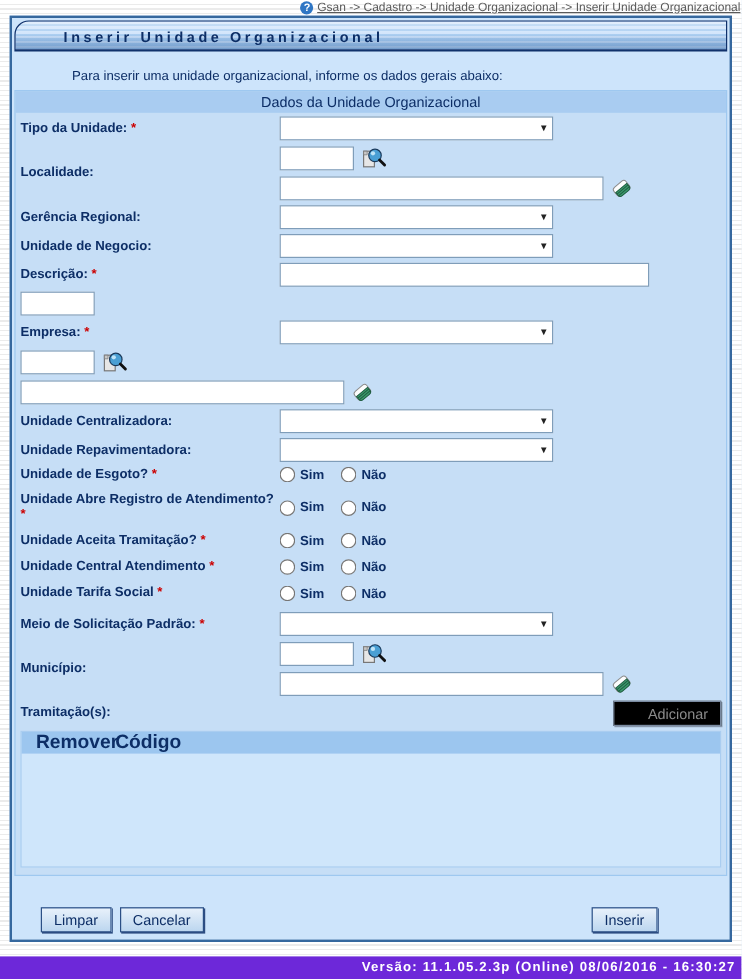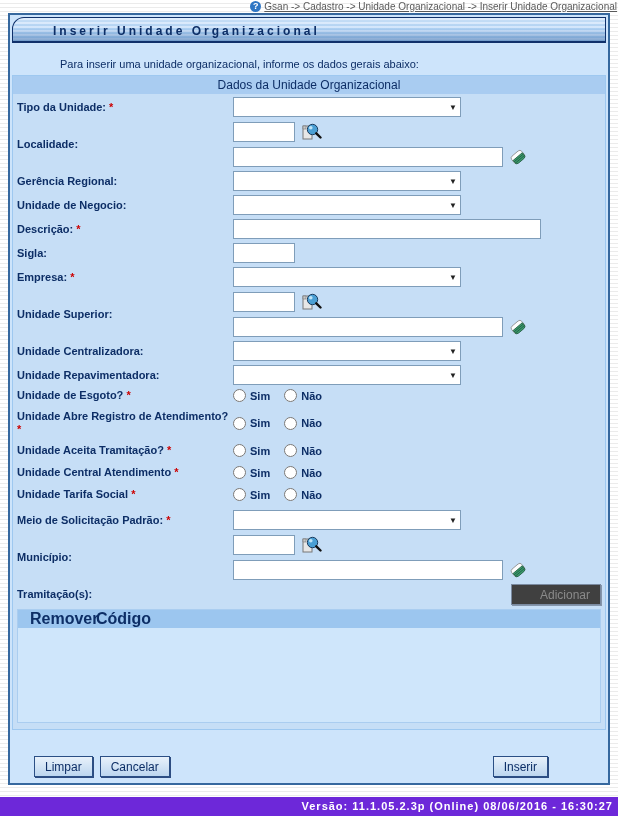--- a/index.html
+++ b/index.html
@@ -49,21 +49,21 @@
   .ico-btn{background:none;border:none;padding:0;margin:0 0 0 5px;cursor:pointer;line-height:0;}
   
   .radio-ctl input[type=radio]{width:13px;height:13px;margin:0 4px 0 0;}
   .radio-lbl{font-size:11px;font-weight:bold;color:#0d2e66;margin-right:14px;}
   
   .add-row .ctl{justify-content:flex-end;}
   .btn{background:linear-gradient(180deg,#e8f1fb,#bcd6ef);border:1px solid #2b4f85;
     box-shadow:1px 1px 0 rgba(16,49,107,.85);color:#0d2e66;font-size:12px;font-family:inherit;
     height:21px;padding:0 10px;cursor:pointer;}
   .btn-disabled{color:#8a8a8a;border-color:#7a8aa0;box-shadow:1px 1px 0 rgba(90,100,120,.6);
-    background:#404040;padding-left:28px;}
+    background:#000000;padding-left:28px;}
   .mtable{margin:2px 4px 4px 4px;border:1px solid #aacdf0;background:#cfe6fb;}
   .thead{display:flex;align-items:center;height:18px;background:#9cc6ef;
     font-size:16px;font-weight:bold;color:#0d2e66;}
   .th1{width:66px;padding-left:12px;}
   .th2{width:218px;}
   .th3{flex:1;}
   .tbody{height:94px;}
   
   .btnbar{position:absolute;left:24px;bottom:6px;width:514px;display:flex;gap:7px;}
   .btn-right{margin-left:auto;}
@@ -138,35 +138,33 @@
     </div>
 
     <div class="row">
       <div class="lbl"><span>Descrição:</span> <span class="req">*</span></div>
       <div class="ctl">
           <input type="text" class="in-desc" value="" style="">
         </div>
     </div>
 
     <div class="row">
-      <div class="lbl">Sigla:</div>
       <div class="ctl">
           <input type="text" class="in-sigla" value="" style="">
         </div>
     </div>
 
     <div class="row">
       <div class="lbl"><span>Empresa:</span> <span class="req">*</span></div>
       <div class="ctl">
         <span class="sel"><select><option></option></select><span class="arrow">▼</span></span>
       </div>
     </div>
 
     <div class="row">
-      <div class="lbl">Unidade Superior:</div>
       <div class="ctl-col">
         <div class="ctl-line">
           <input type="text" class="in-small" value="" style="">
           <button class="ico-btn"><svg width="22" height="22" viewBox="0 0 22 22">
                 <rect x="3" y="5" width="9" height="13" fill="#e6e6e6" stroke="#777" stroke-width="1"></rect>
                 <path d="M3 5 l3 0 0 3 -3 0 z" fill="#c8c8c8" stroke="#777" stroke-width="0.6"></path>
                 <circle cx="12.5" cy="8.5" r="5.2" fill="#4a9fd4" stroke="#1a3a5c" stroke-width="1"></circle>
                 <circle cx="10.8" cy="6.8" r="1.8" fill="#bfe4f7"></circle>
                 <line x1="16.3" y1="12.3" x2="20.5" y2="16.5" stroke="#111" stroke-width="2.4" stroke-linecap="round"></line>
               </svg></button>

